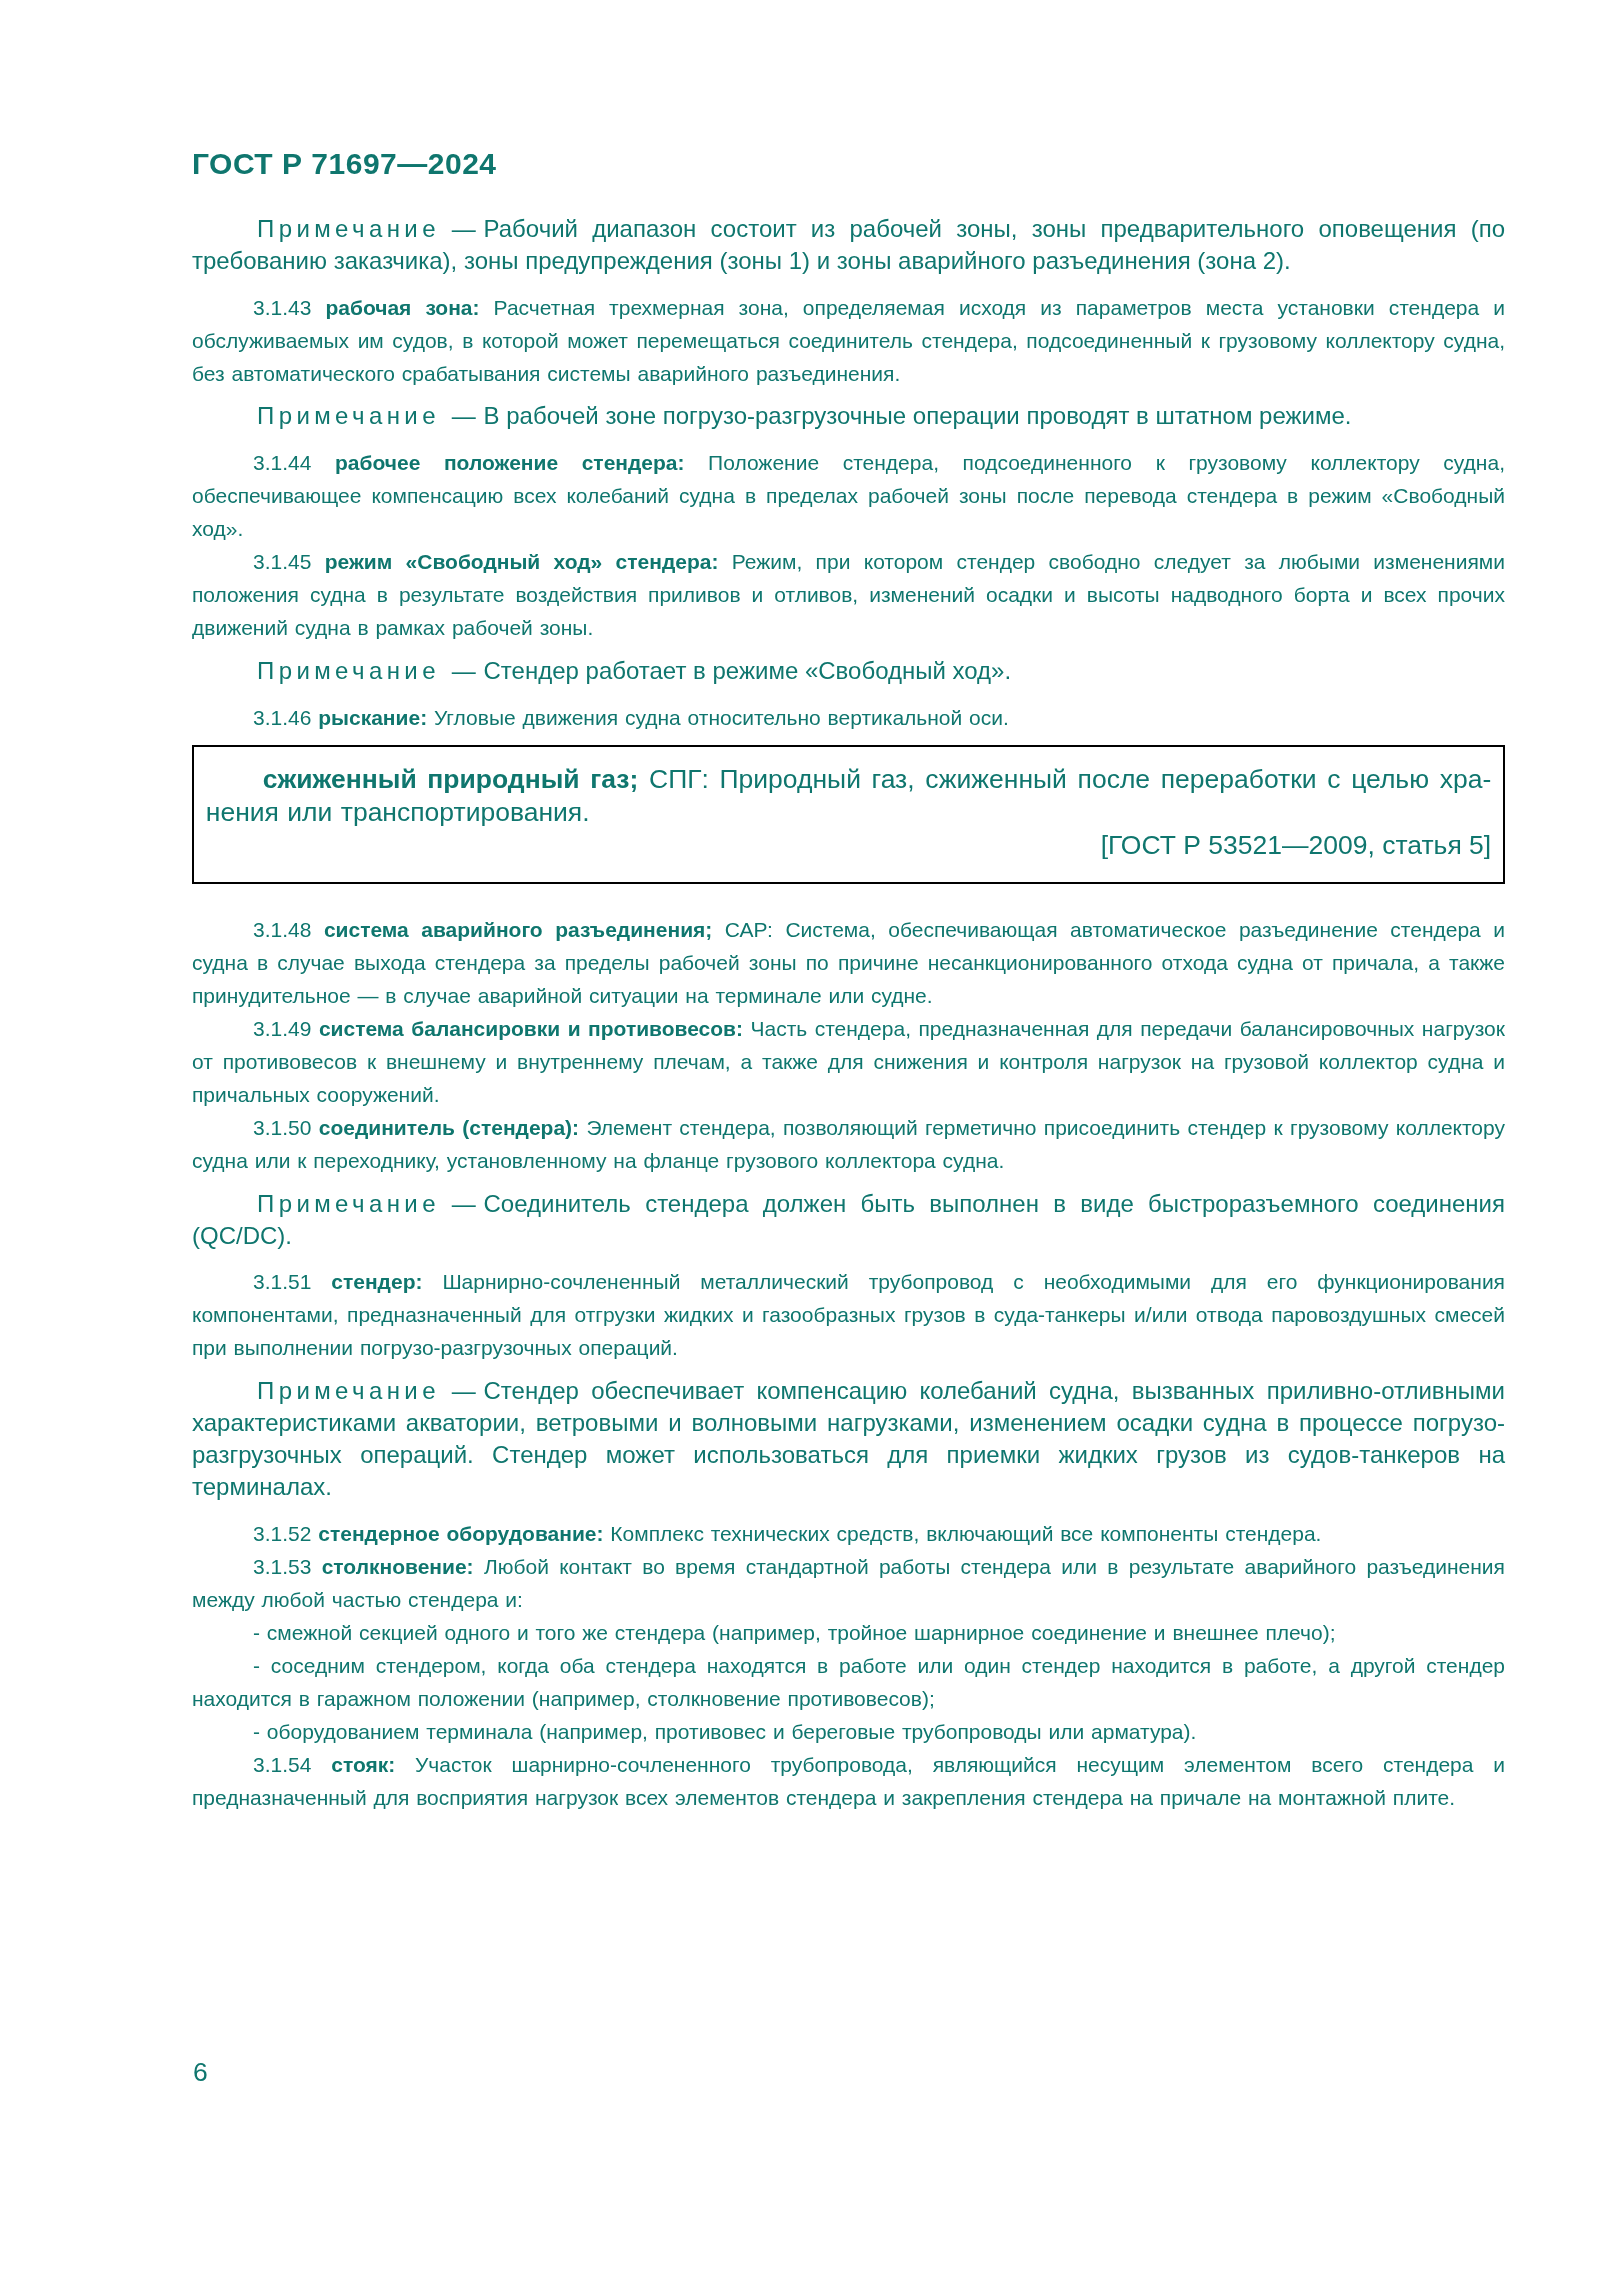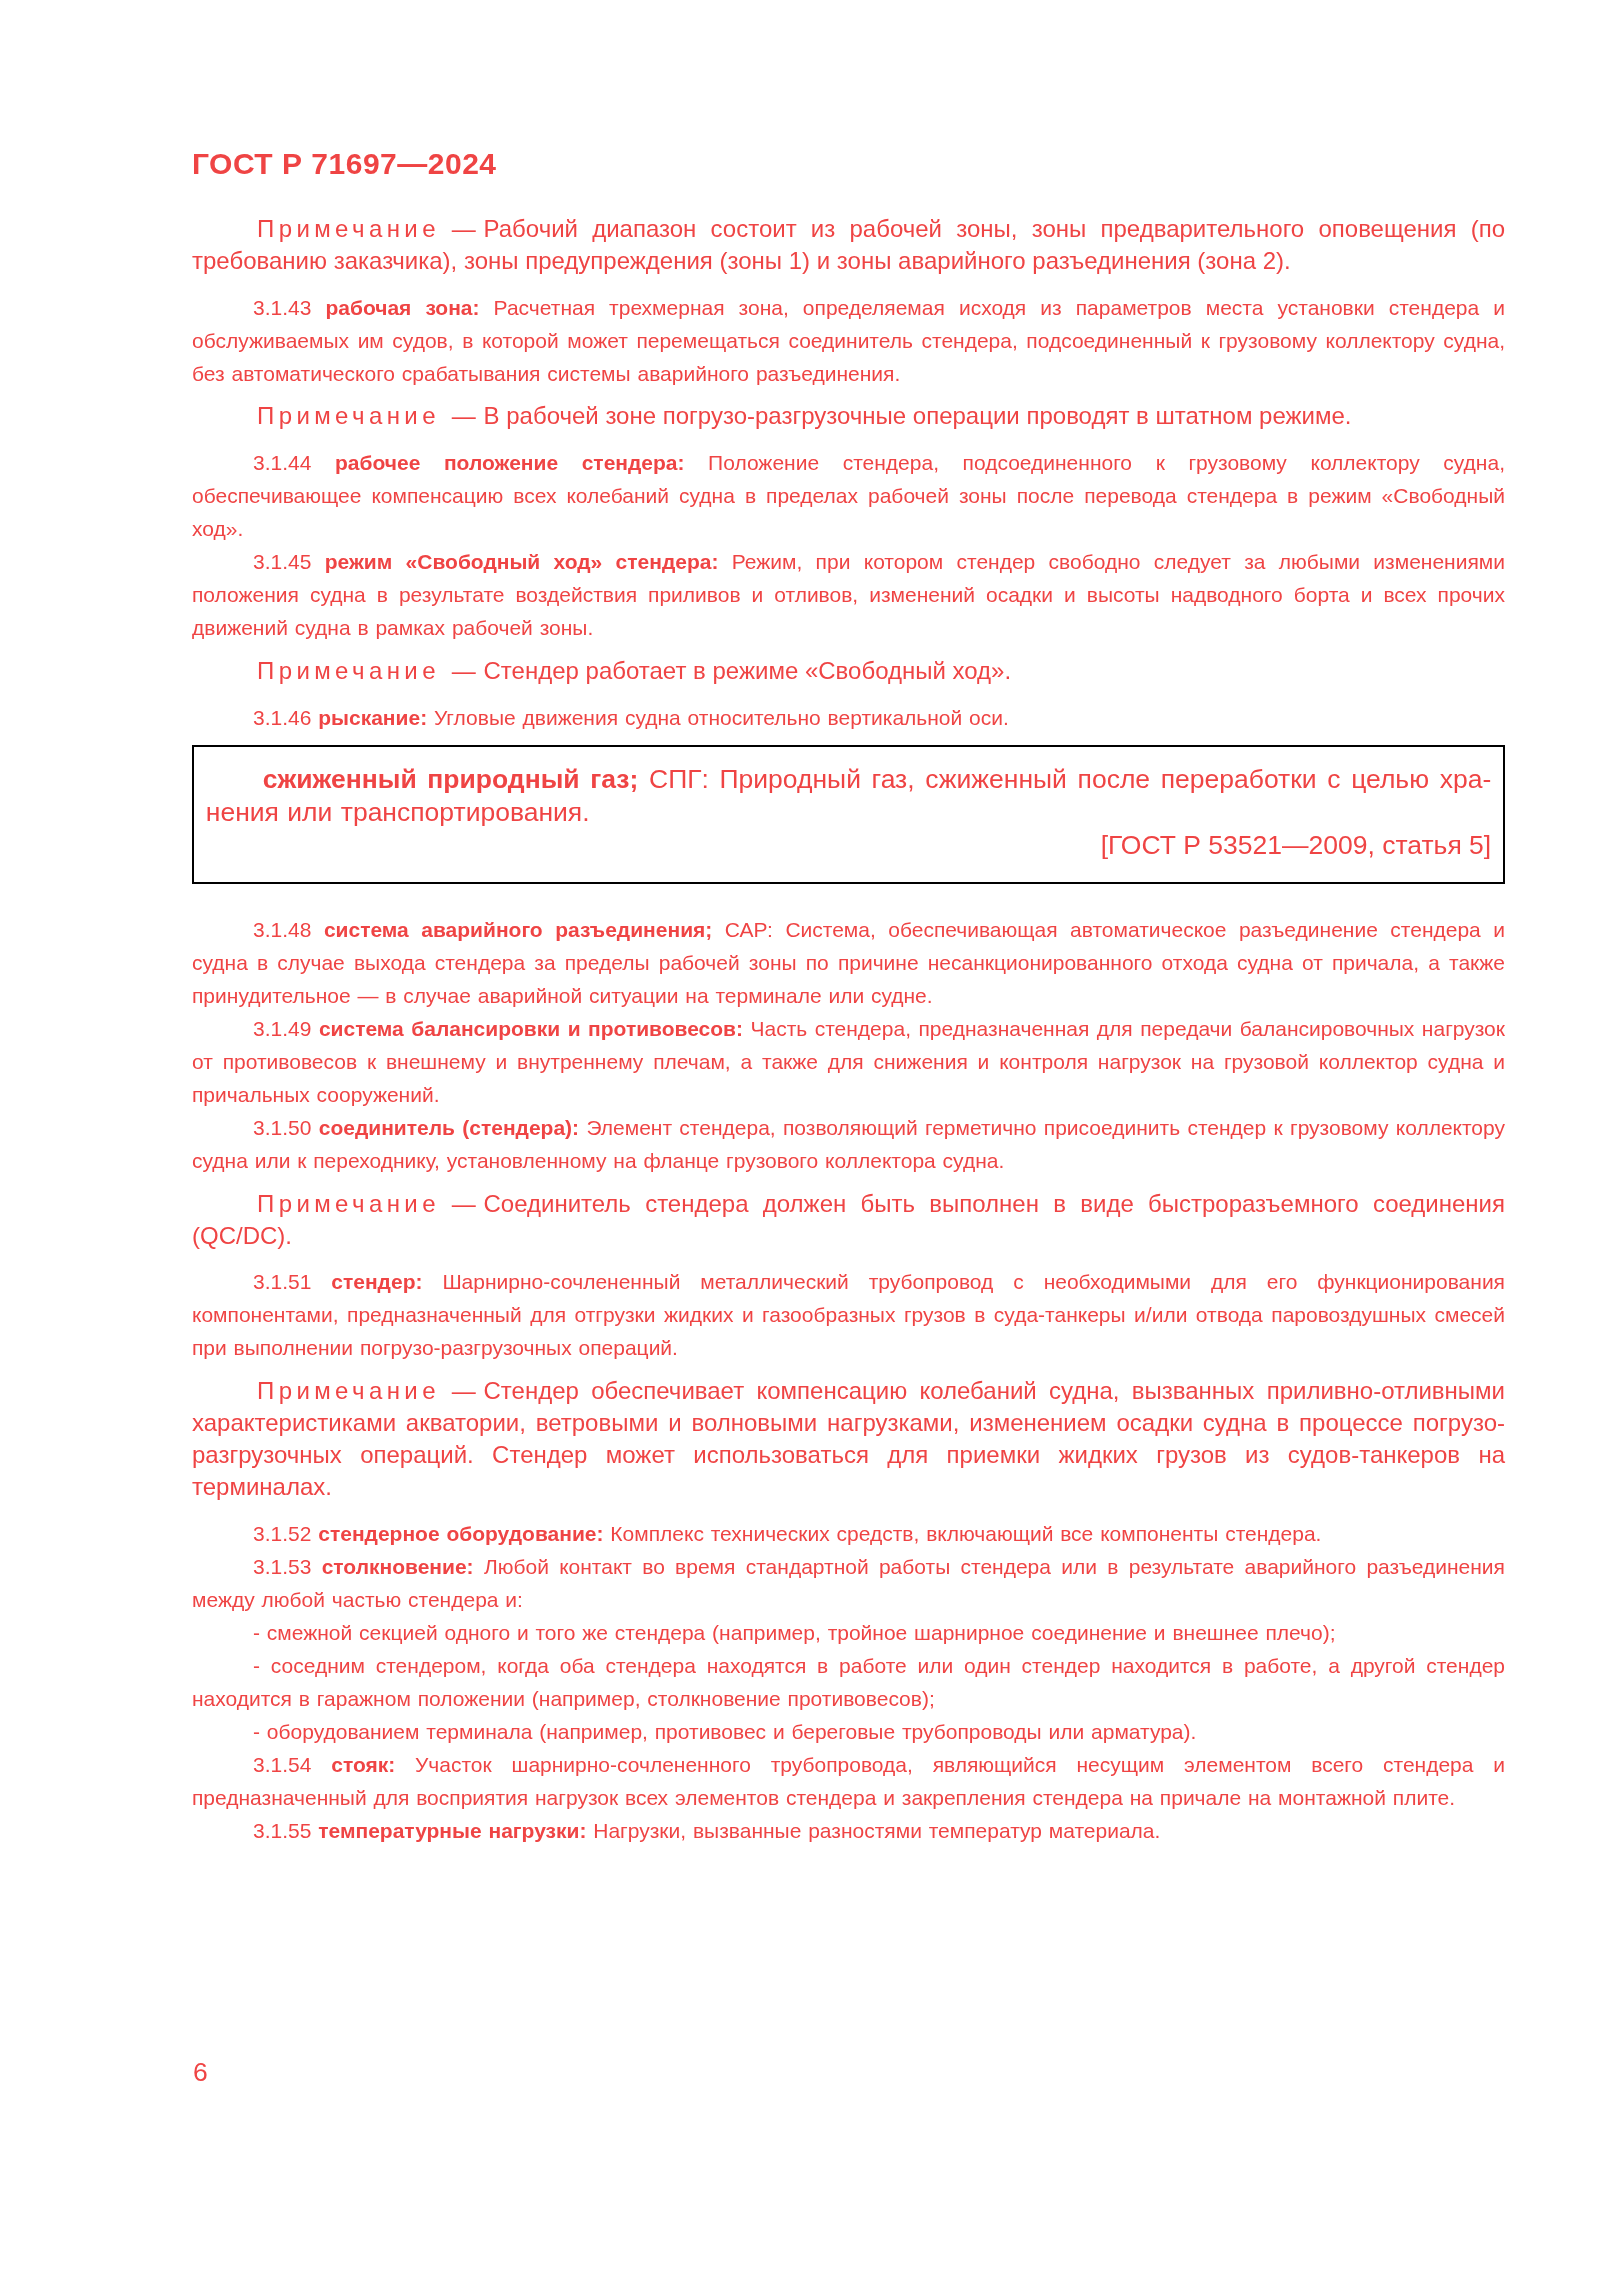--- a/index.html
+++ b/index.html
@@ -7,21 +7,21 @@
     margin: 0;
     padding: 0;
     background: #ffffff;
   }
   .page {
     position: relative;
     width: 1621px;
     height: 2293px;
     background: #ffffff;
     overflow: hidden;
-    color: #ef4444;
+    color: #0f766e;
     font-family: "Liberation Sans", "DejaVu Sans", sans-serif;
   }
   .content {
     position: absolute;
     left: 192px;
     top: 145px;
     width: 1313px;
   }
   .doc-title {
     font-size: 30px;
@@ -105,17 +105,16 @@
       <p class="para"><span>3.1.50 </span><span class="b">соединитель (стендера): </span><span>Элемент стендера, позволяющий герметично присоединить стендер к грузовому коллектору судна или к переходнику, установленному на фланце грузового коллек­тора судна.</span></p>
       <p class="note"><span class="note-label">Примечание</span><span class="note-dash">—</span><span>Соединитель стендера должен быть выполнен в виде быстроразъемного соединения (QC/DC).</span></p>
       <p class="para"><span>3.1.51 </span><span class="b">стендер: </span><span>Шарнирно-сочлененный металлический трубопровод с необходимыми для его функционирования компонентами, предназначенный для отгрузки жидких и газообразных грузов в суда-танкеры и/или отвода паровоздушных смесей при выполнении погрузо-разгрузочных операций.</span></p>
       <p class="note"><span class="note-label">Примечание</span><span class="note-dash">—</span><span>Стендер обеспечивает компенсацию колебаний судна, вызванных приливно-отливны­ми характеристиками акватории, ветровыми и волновыми нагрузками, изменением осадки судна в процессе по­грузо-разгрузочных операций. Стендер может использоваться для приемки жидких грузов из судов-танкеров на терминалах.</span></p>
       <p class="para"><span>3.1.52 </span><span class="b">стендерное оборудование: </span><span>Комплекс технических средств, включающий все компоненты стендера.</span></p>
       <p class="para"><span>3.1.53 </span><span class="b">столкновение: </span><span>Любой контакт во время стандартной работы стендера или в результате аварийного разъединения между любой частью стендера и:</span></p>
       <p class="para">- смежной секцией одного и того же стендера (например, тройное шарнирное соединение и внеш­нее плечо);</p>
       <p class="para">- соседним стендером, когда оба стендера находятся в работе или один стендер находится в работе, а другой стендер находится в гаражном положении (например, столкновение противовесов);</p>
       <p class="para">- оборудованием терминала (например, противовес и береговые трубопроводы или арматура).</p>
       <p class="para"><span>3.1.54 </span><span class="b">стояк: </span><span>Участок шарнирно-сочлененного трубопровода, являющийся несущим элементом всего стендера и предназначенный для восприятия нагрузок всех элементов стендера и закрепления стендера на причале на монтажной плите.</span></p>
-      <p class="para"><span>3.1.55 </span><span class="b">температурные нагрузки: </span><span>Нагрузки, вызванные разностями температур материала.</span></p>
     </div>
   <div class="page-number">6</div>
 </div>
 
 
 </body></html>

